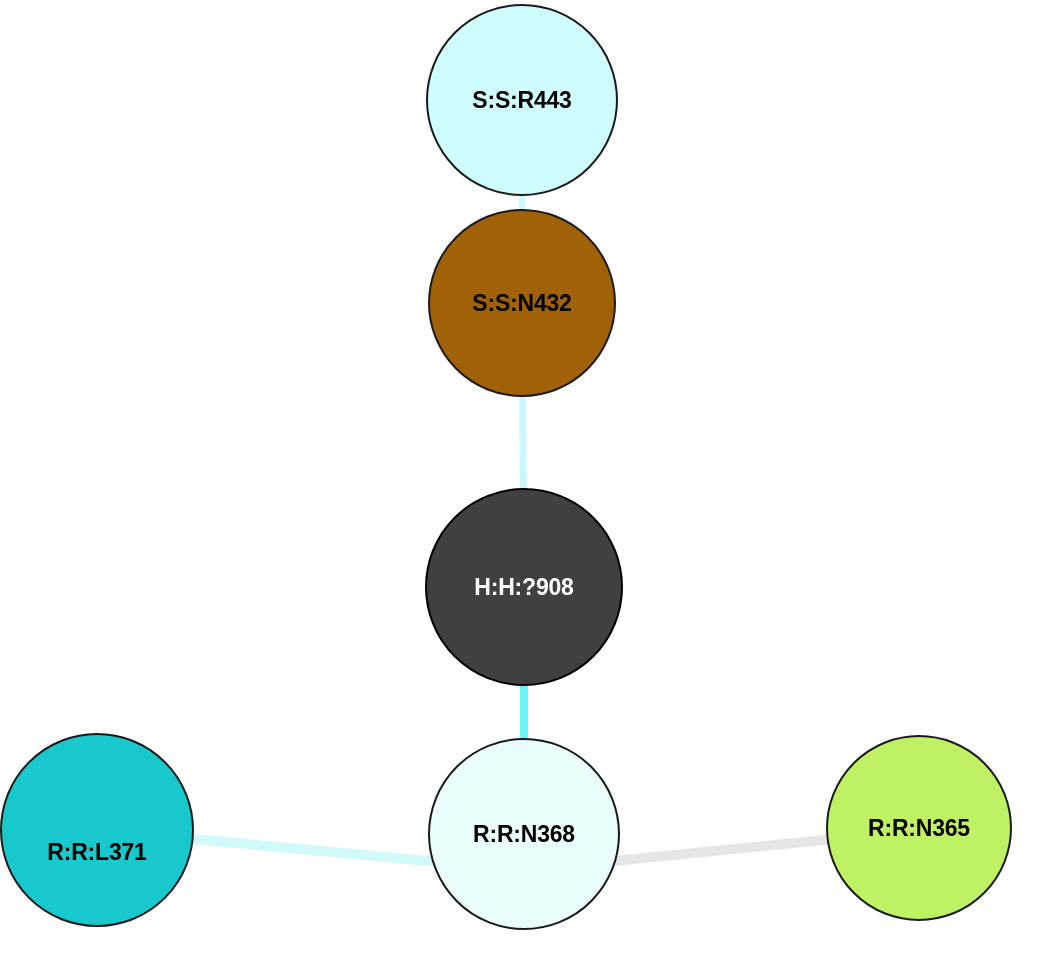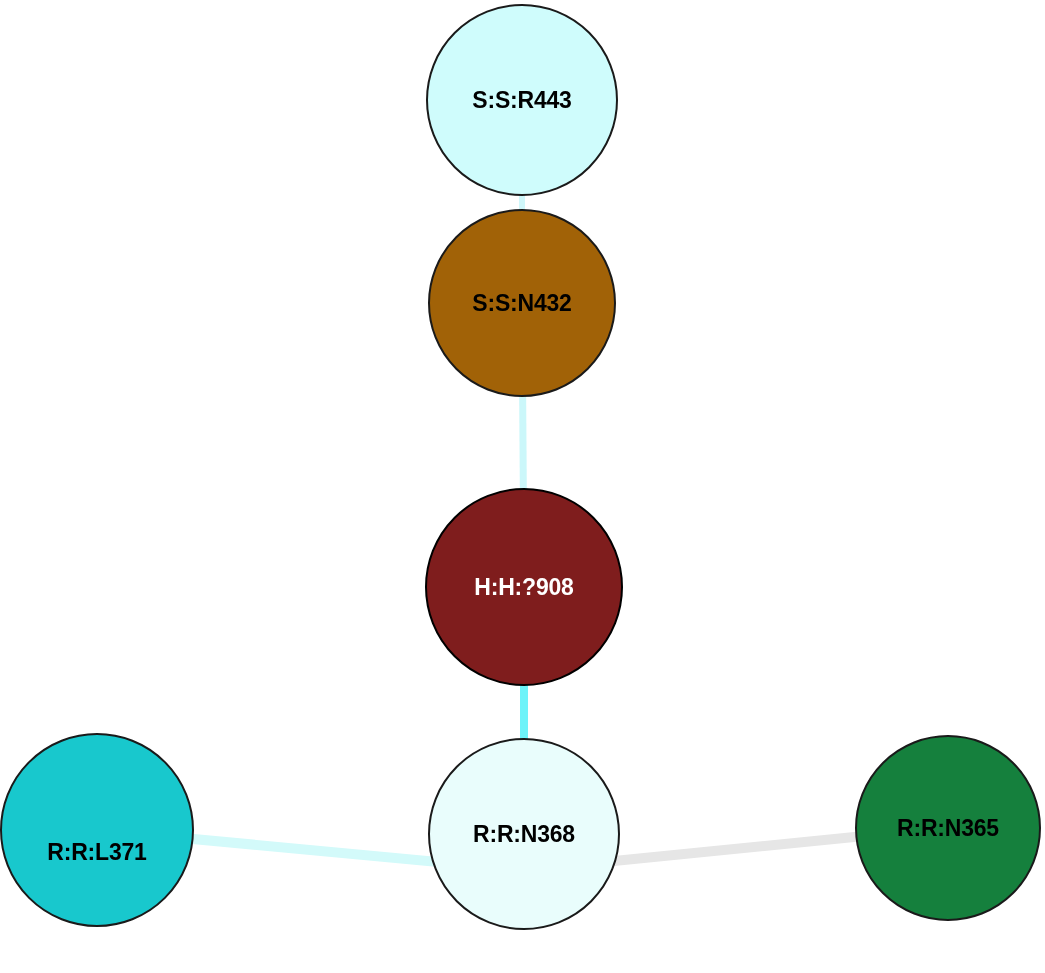--- a/index.html
+++ b/index.html
@@ -55,26 +55,26 @@
       <line x1="97" y1="830" x2="524" y2="870" stroke="#D3FAFA" stroke-width="10" stroke-linecap="butt"></line>
       <line x1="524" y1="870" x2="944" y2="828" stroke="#E6E6E6" stroke-width="10" stroke-linecap="butt"></line>
     </svg>
   <div id="node-layer">
       <div class="graph-node" style="left: 426px; top: 4px; width: 192px; height: 192px; background: rgb(207, 252, 252); border-color: rgb(26, 26, 26);">
         <span class="node-label" style="color: rgb(0, 0, 0);">S:S:R443</span>
       </div>
       <div class="graph-node" style="left: 428px; top: 209px; width: 188px; height: 188px; background: #a16207; border-color: rgb(26, 26, 26);">
         <span class="node-label" style="color: rgb(0, 0, 0);">S:S:N432</span>
       </div>
-      <div class="graph-node" style="left: 425px; top: 488px; width: 198px; height: 198px; background: #7f1d1d; border-color: rgb(0, 0, 0);">
+      <div class="graph-node" style="left: 425px; top: 488px; width: 198px; height: 198px; background: #404040; border-color: rgb(0, 0, 0);">
         <span class="node-label" style="color: rgb(255, 255, 255);">H:H:?908</span>
       </div>
       <div class="graph-node" style="left: 0px; top: 733px; width: 194px; height: 194px; background: rgb(24, 200, 205); border-color: rgb(26, 26, 26);">
         <span class="node-label" style="color: rgb(0, 0, 0); margin-top: 44px;">R:R:L371</span>
       </div>
       <div class="graph-node" style="left: 428px; top: 738px; width: 192px; height: 192px; background: rgb(233, 253, 252); border-color: rgb(26, 26, 26);">
         <span class="node-label" style="color: rgb(0, 0, 0);">R:R:N368</span>
       </div>
-      <div class="graph-node" style="left: 855px; top: 735px; width: 186px; height: 186px; background: #15803d; border-color: rgb(26, 26, 26);">
+      <div class="graph-node" style="left: 826px; top: 735px; width: 186px; height: 186px; background: #bef264; border-color: rgb(26, 26, 26);">
         <span class="node-label" style="color: rgb(0, 0, 0);">R:R:N365</span>
       </div>
     </div>
 </div>
 
 </body></html>

